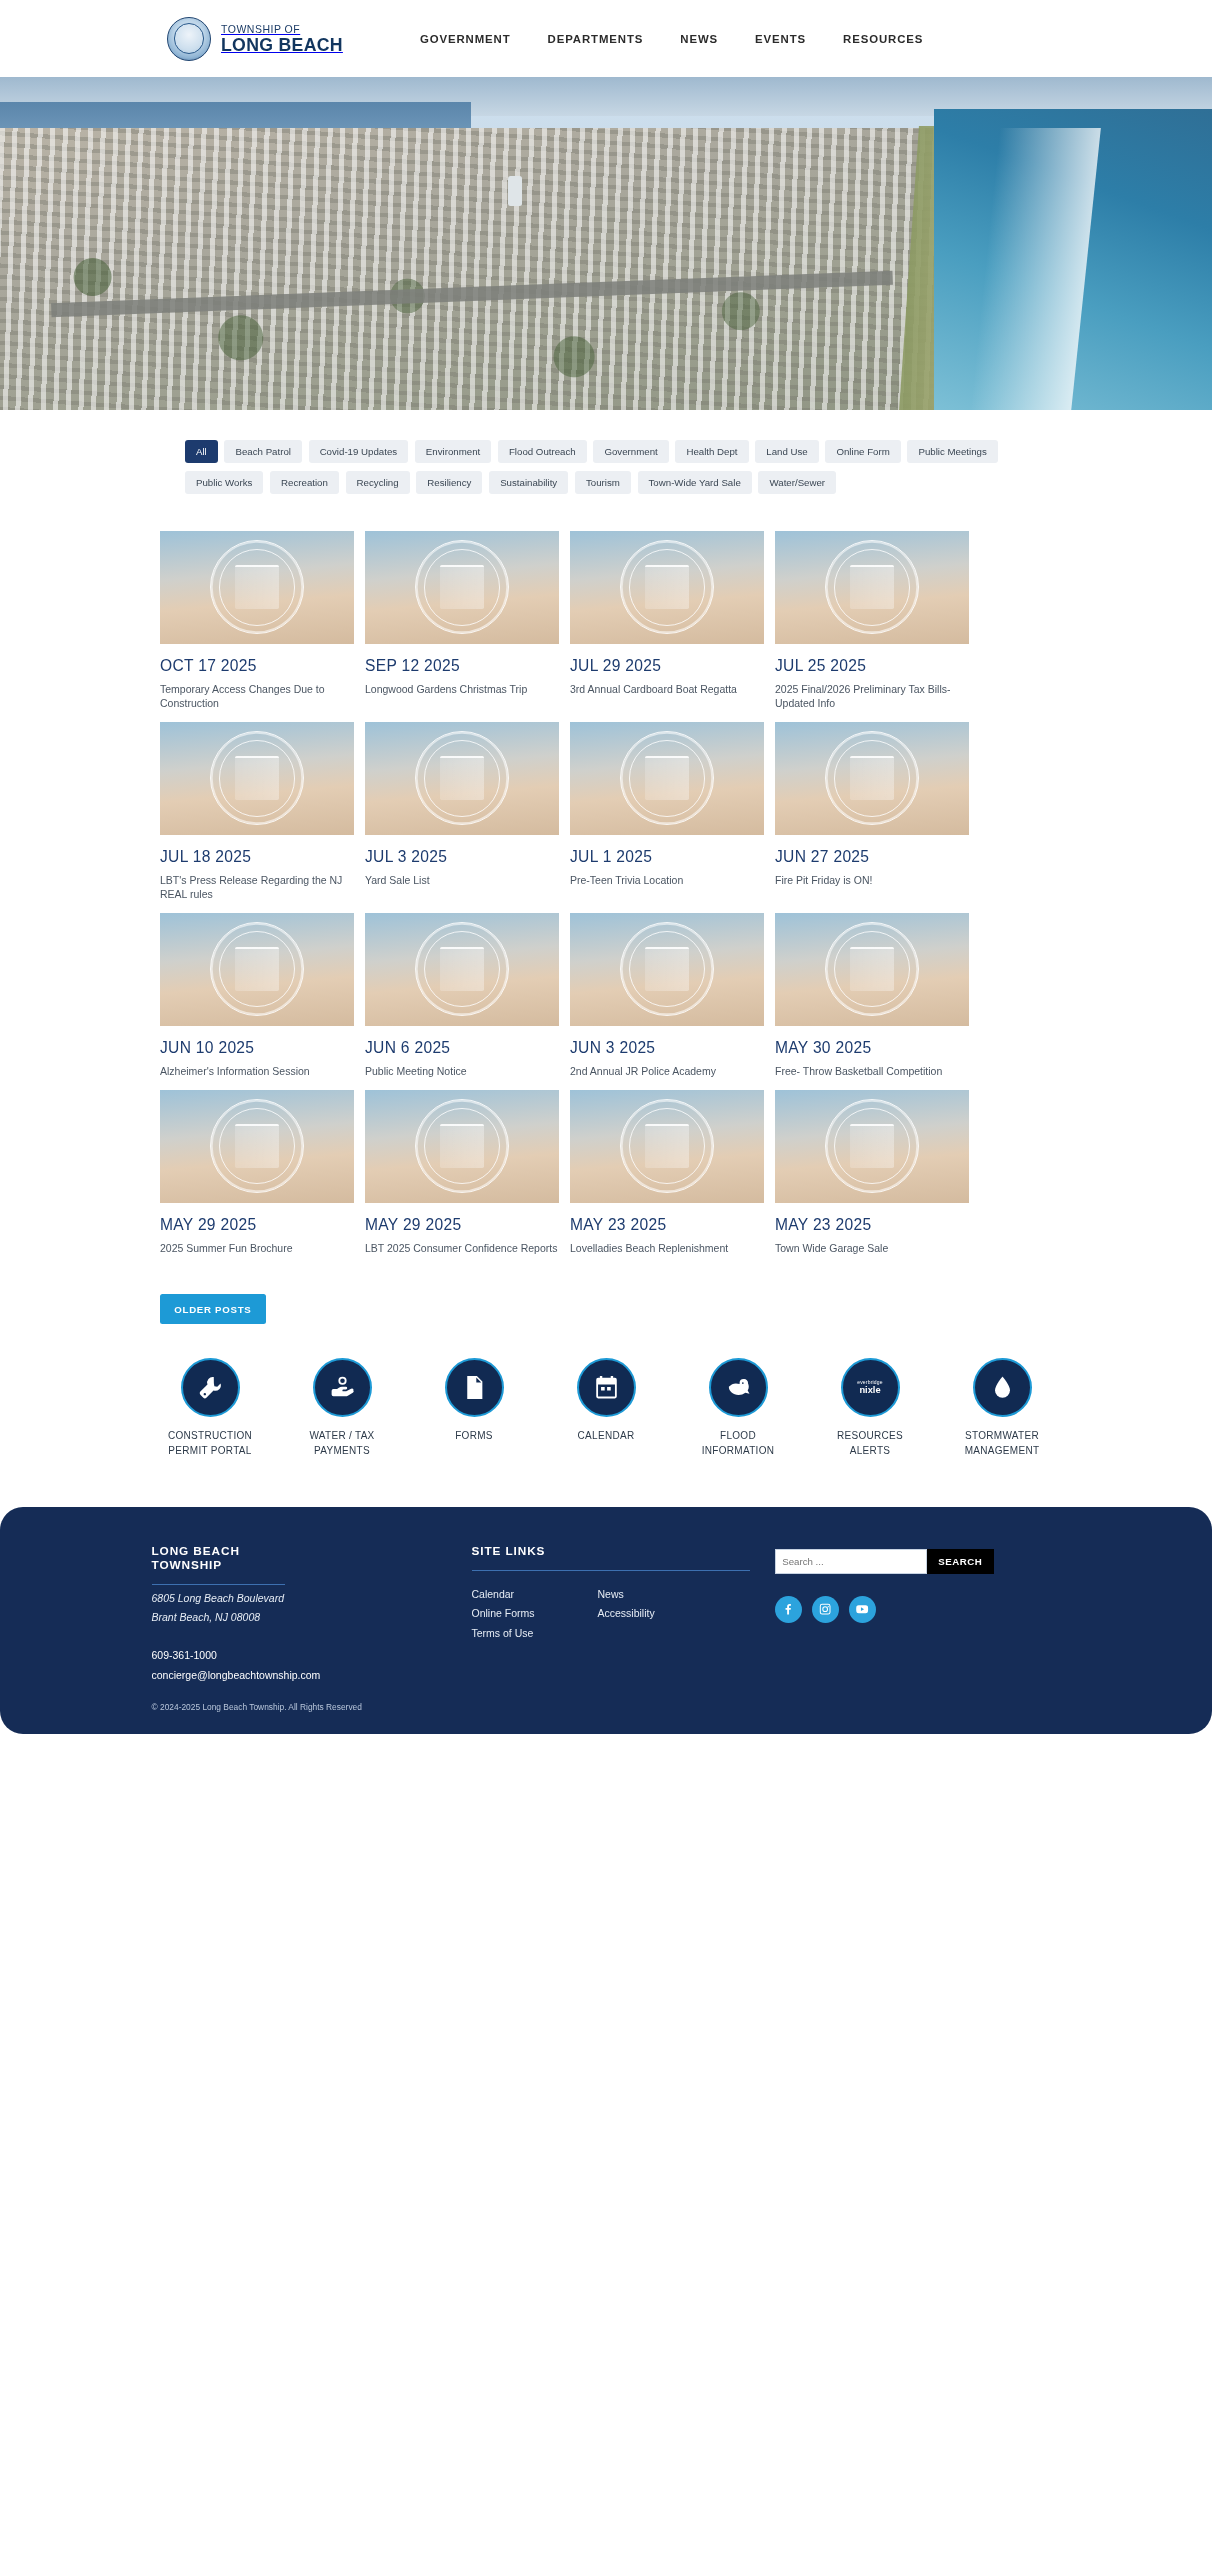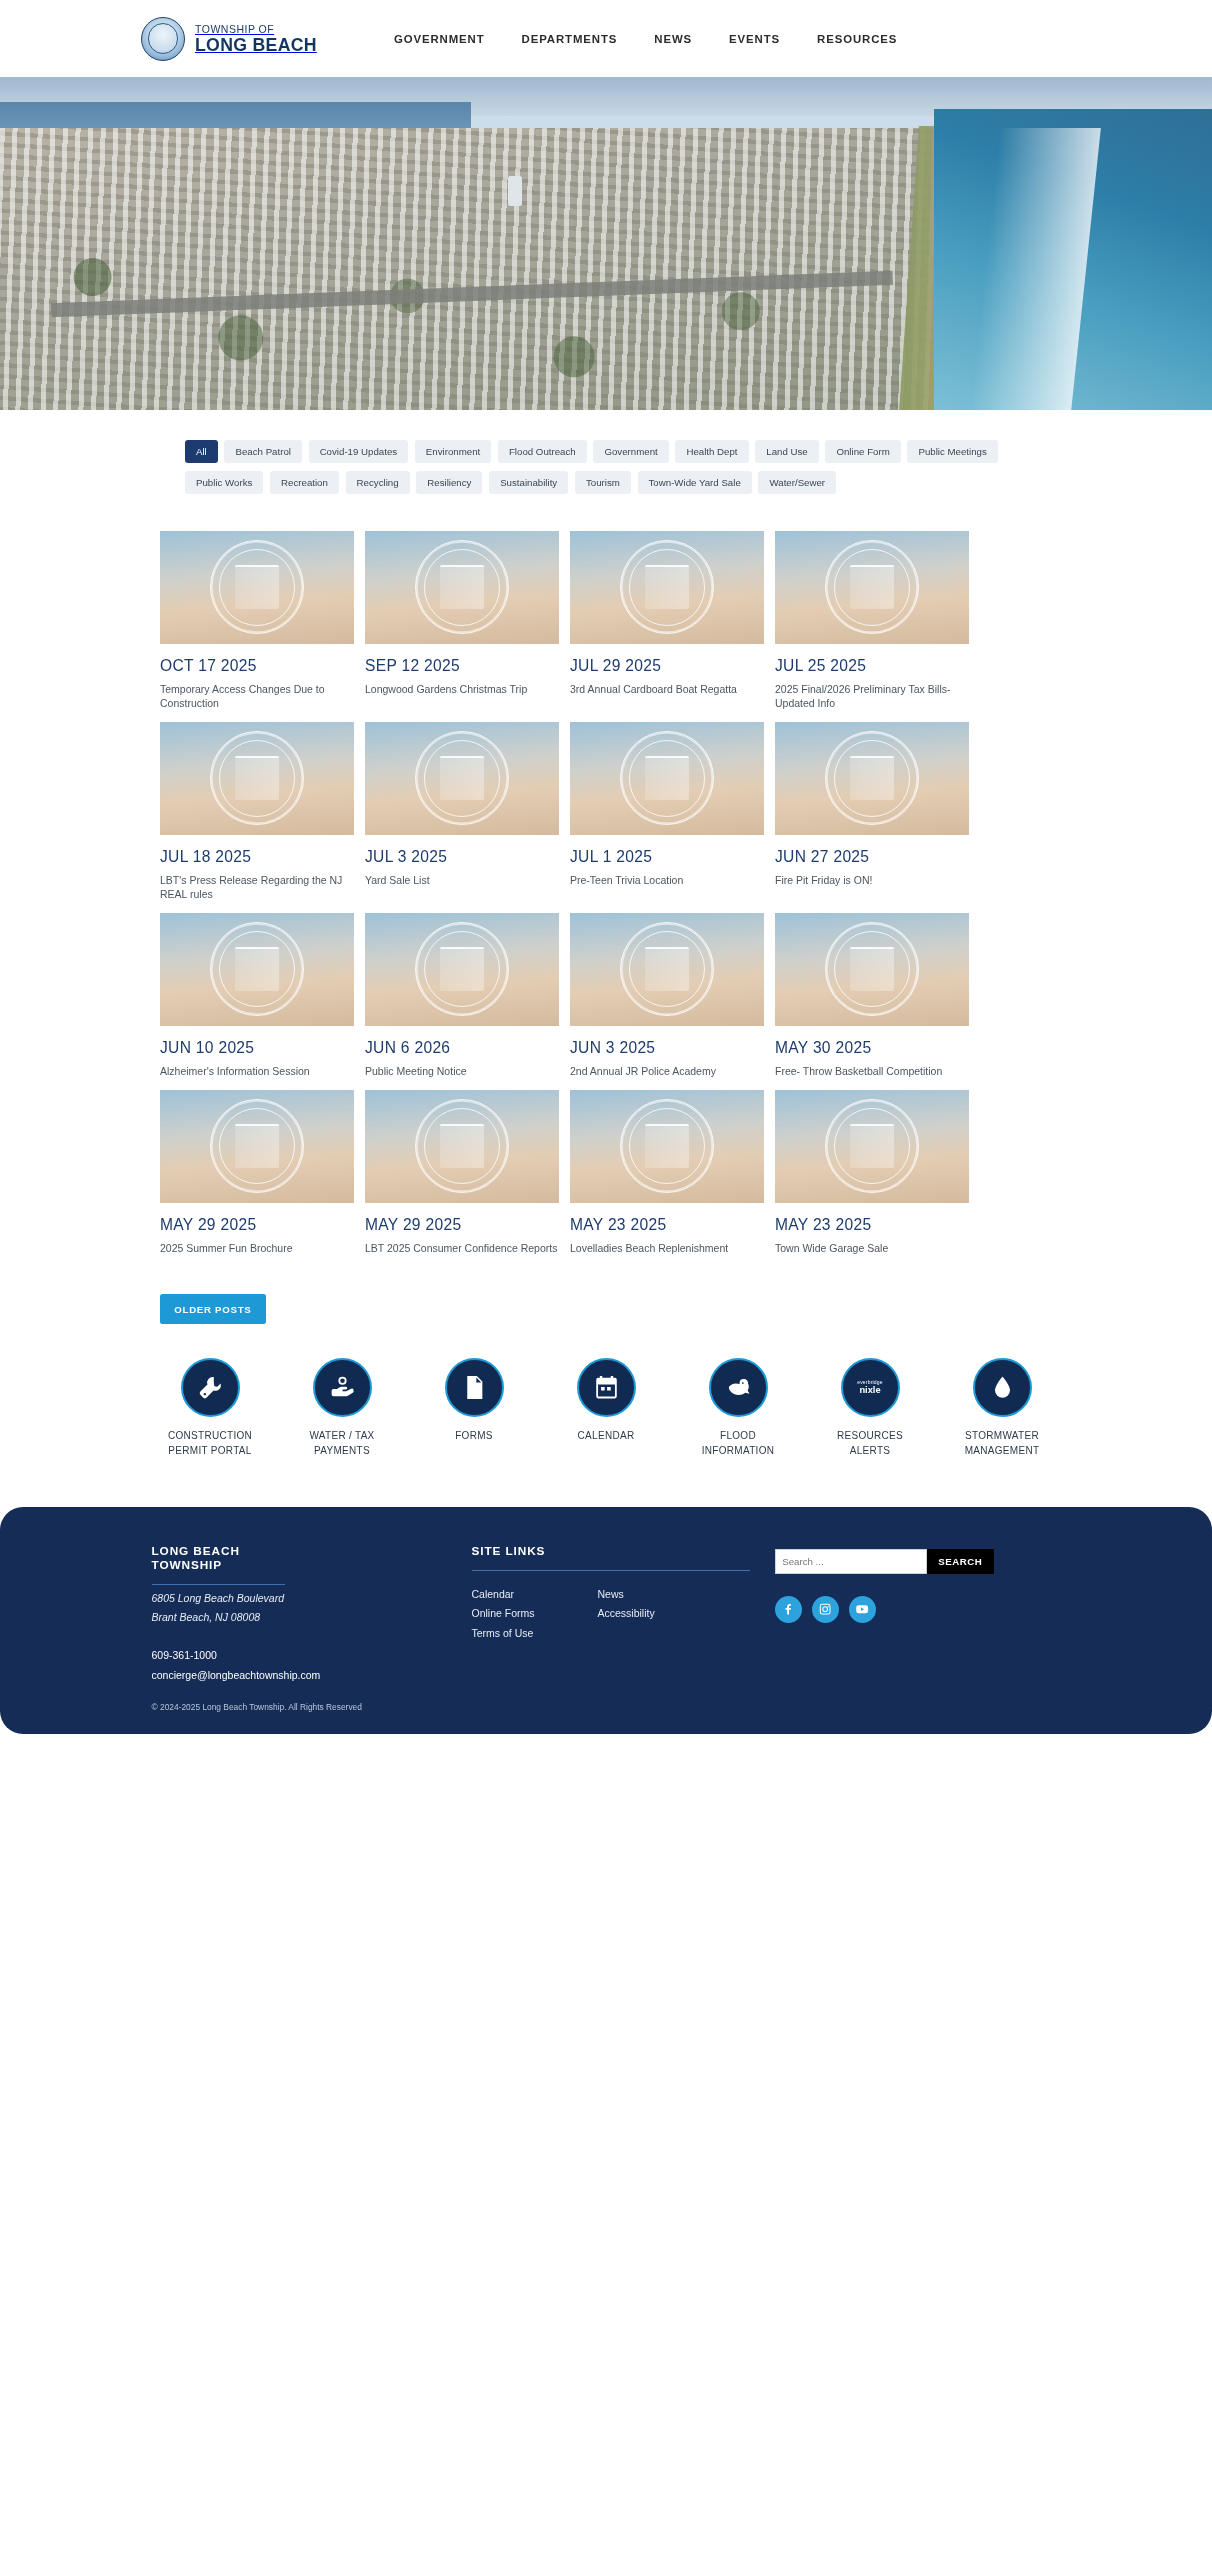--- a/index.html
+++ b/index.html
@@ -13,20 +13,21 @@
 
   
   .header {
     height: 77px;
     background: #fff;
     display: flex;
     align-items: center;
     padding: 0 0 0 0;
     position: relative;
     z-index: 5;
+    margin-left: 26px;
   }
   .logo-wrap {
     display: flex;
     align-items: center;
     margin-left: 141px;
     gap: 10px;
   }
   .seal {
     width: 44px; height: 44px;
     border-radius: 50%;
@@ -444,21 +445,21 @@
         <a class="card-thumb" href="#">
           <span class="sealimg"></span>
         </a>
         <div class="card-date">JUN 10 2025</div>
         <div class="card-title">Alzheimer's Information Session</div>
       </div>
       <div class="card">
         <a class="card-thumb" href="#">
           <span class="sealimg"></span>
         </a>
-        <div class="card-date">JUN 6 2026</div>
+        <div class="card-date">JUN 6 2025</div>
         <div class="card-title">Public Meeting Notice</div>
       </div>
       <div class="card">
         <a class="card-thumb" href="#">
           <span class="sealimg"></span>
         </a>
         <div class="card-date">JUN 3 2025</div>
         <div class="card-title">2nd Annual JR Police Academy</div>
       </div>
       <div class="card">

